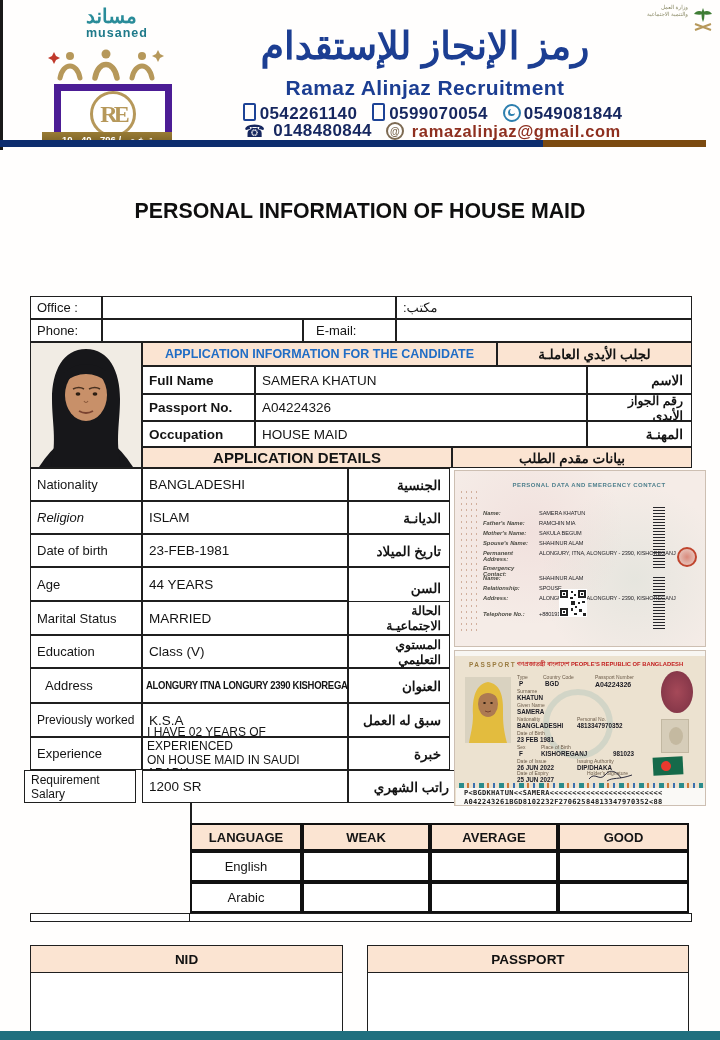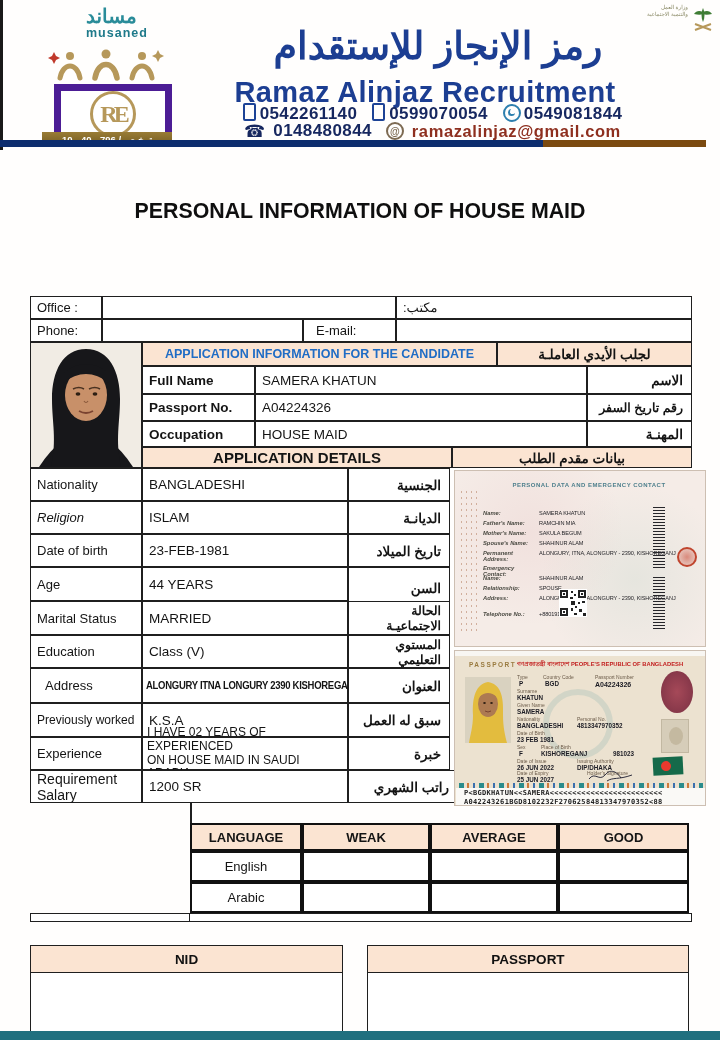--- a/index.html
+++ b/index.html
@@ -11,21 +11,21 @@
         display:flex;align-items:center;padding:0 6px;font-size:13px;color:#141414;}
   .peach{background:#fbe4d2;}
   .bold{font-weight:bold;}
   .center{justify-content:center;padding:0 2px;}
   .arc{direction:rtl;font-weight:bold;font-size:13.5px;padding:0 8px;}
   
   .musaned-ar{font-size:20px;font-weight:bold;color:#2a8c99;line-height:1;}
   .musaned-en{font-size:12.5px;font-weight:bold;color:#1f7a8a;letter-spacing:1px;line-height:1.2;}
   .ministry-text{font-size:5.5px;color:#8a8a66;text-align:right;direction:rtl;line-height:1.3;}
   .a-title{font-size:38px;font-weight:bold;color:#1c3e92;text-align:center;direction:rtl;line-height:1.1;}
-  .e-title{font-size:29px;font-weight:bold;color:#1c3e92;text-align:center;letter-spacing:.4px;}
+  .e-title{font-size:21px;font-weight:bold;color:#1c3e92;text-align:center;letter-spacing:.4px;}
   .contacts{display:flex;justify-content:center;align-items:center;gap:15px;}
   .num{font-size:17px;font-weight:bold;color:#16275f;letter-spacing:.4px;}
   .phone-ic{display:inline-block;width:9px;height:14px;border:2px solid #1d4396;border-radius:2px;
             vertical-align:-2px;margin-right:4px;}
   .wa-ic{display:inline-block;position:relative;width:14px;height:14px;border:2px solid #2d7fae;
          border-radius:50%;vertical-align:-3px;margin-right:3px;}
   .wa-ic::after{content:"";position:absolute;left:3px;top:3px;width:5px;height:5px;
          border:2px solid #2d7fae;border-top:none;border-right:none;border-radius:50% 0 50% 50%;}
   .tel-glyph{font-size:17px;color:#16275f;line-height:1;}
   .at-ic{display:inline-flex;width:14px;height:14px;border:2px solid #7d6a52;border-radius:50%;
@@ -106,21 +106,21 @@
       <path d="M86,30 C89,14 103,14 106,30" stroke="#b6985a" stroke-width="5" fill="none" stroke-linecap="round"></path>
       <path d="M8,4 L10,8 L14,10 L10,12 L8,16 L6,12 L2,10 L6,8 Z" fill="#c0392b"></path>
       <path d="M112,2 L114,6 L118,8 L114,10 L112,14 L110,10 L106,8 L110,6 Z" fill="#b6985a"></path>
     </svg>
     <div class="relogo-square" style="position:absolute;left:12px;top:36px;width:104px;height:46px;">
       <div class="relogo-circle">RE</div>
     </div>
     <div class="ribbon" style="position:absolute;left:0;top:84px;width:130px;height:15px;">10 - 40 - 796 / ترخيص</div>
   </div>
 
-  <div class="abs a-title" style="left:188px;top:26px;width:500px;">رمز الإنجاز للإستقدام</div>
+  <div class="abs a-title" style="left:175px;top:26px;width:500px;">رمز الإنجاز للإستقدام</div>
   <div class="abs e-title" style="left:175px;top:76px;width:500px;">Ramaz Alinjaz Recruitment</div>
 
   <div class="abs contacts" style="left:175px;top:103px;width:515px;">
     <span><span class="phone-ic"></span><span class="num">0542261140</span></span>
     <span><span class="phone-ic"></span><span class="num">0599070054</span></span>
     <span><span class="wa-ic"></span><span class="num">0549081844</span></span>
   </div>
   <div class="abs contacts" style="left:175px;top:121px;width:515px;gap:8px;">
     <span class="tel-glyph">☎</span>
     <span class="num">0148480844</span>
@@ -164,21 +164,21 @@
     <span>APPLICATION INFORMATION FOR THE CANDIDATE</span>
   </div>
   <div class="cell peach center arc" style="left:497px;top:342px;width:195px;height:24px;">لجلب الأيدي العاملـة</div>
 
   <div class="cell bold" style="left:142px;top:366px;width:113px;height:28px;font-size:13.5px;">Full Name</div>
   <div class="cell" style="left:255px;top:366px;width:332px;height:28px;font-size:13.5px;">SAMERA KHATUN</div>
   <div class="cell arc" style="left:587px;top:366px;width:105px;height:28px;">الاسم</div>
 
   <div class="cell bold" style="left:142px;top:394px;width:113px;height:27px;font-size:13.5px;">Passport No.</div>
   <div class="cell" style="left:255px;top:394px;width:332px;height:27px;font-size:13.5px;">A04224326</div>
-  <div class="cell arc" style="left:587px;top:394px;width:105px;height:27px;font-size:12.5px;">رقم تاريخ السفر</div>
+  <div class="cell arc" style="left:587px;top:394px;width:105px;height:27px;font-size:12.5px;">رقم الجواز الأيدي</div>
 
   <div class="cell bold" style="left:142px;top:421px;width:113px;height:26px;font-size:13.5px;">Occupation</div>
   <div class="cell" style="left:255px;top:421px;width:332px;height:26px;font-size:13.5px;">HOUSE MAID</div>
   <div class="cell arc" style="left:587px;top:421px;width:105px;height:26px;">المهنـة</div>
 
   <div class="cell peach center bold" style="left:142px;top:447px;width:310px;height:21px;font-size:15px;">APPLICATION DETAILS</div>
   <div class="cell peach center arc" style="left:452px;top:447px;width:240px;height:21px;">بيانات مقدم الطلب</div>
 
   <div class="cell" style="left:30px;top:468px;width:112px;height:33px;">Nationality</div>
   <div class="cell" style="left:142px;top:468px;width:206px;height:33px;font-size:13.5px;">BANGLADESHI</div>
@@ -214,21 +214,21 @@
   <div class="cell" style="left:142px;top:703px;width:206px;height:34px;font-size:13.5px;">K.S.A</div>
   <div class="cell arc" style="left:348px;top:703px;width:102px;height:34px;">سبق له العمل</div>
 
   <div class="cell" style="left:30px;top:737px;width:112px;height:33px;">Experience</div>
   <div class="cell exp" style="left:142px;top:737px;width:206px;height:33px;">
     <span>I HAVE 02 YEARS OF EXPERIENCED</span>
     <span>ON HOUSE MAID IN SAUDI ARABIA</span>
   </div>
   <div class="cell arc" style="left:348px;top:737px;width:102px;height:33px;">خبرة</div>
 
-  <div class="cell" style="left:30px;top:770px;width:112px;height:33px;font-size:14px;">Requirement Salary</div>
+  <div class="cell" style="left:24px;top:770px;width:112px;height:33px;font-size:12px;">Requirement Salary</div>
   <div class="cell" style="left:142px;top:770px;width:206px;height:33px;font-size:13.5px;">1200 SR</div>
   <div class="cell arc" style="left:348px;top:770px;width:110px;height:33px;">راتب الشهري</div>
 
   <div class="abs pp pp1bg" style="left:454px;top:470px;width:252px;height:177px;">
     <div class="abs dots" style="left:4px;top:18px;width:18px;height:145px;"></div>
     <div class="pp1-title">PERSONAL DATA AND EMERGENCY CONTACT</div>
 
     <div class="pp1-label" style="top:40px">Name:</div>
     <div class="pp1-value" style="top:40px">SAMERA KHATUN</div>
     <div class="pp1-label" style="top:50px">Father's Name:</div>

